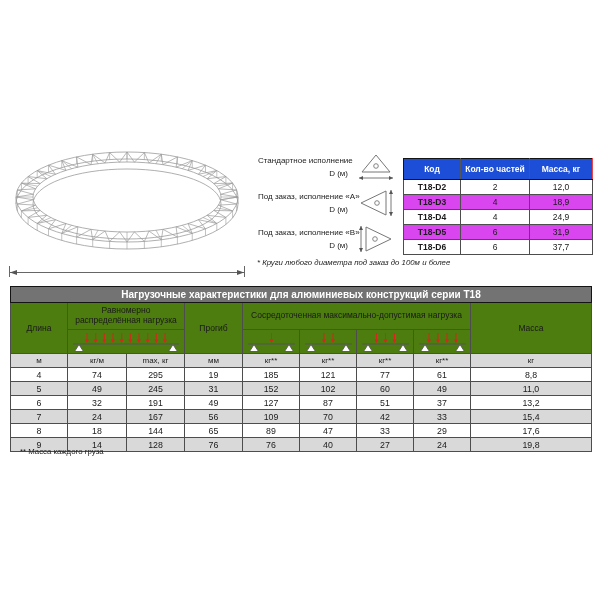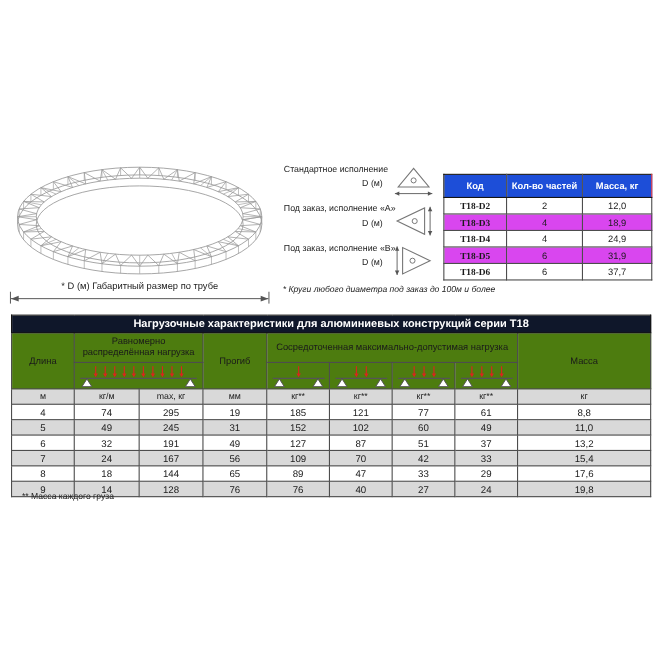--- a/index.html
+++ b/index.html
@@ -5,39 +5,39 @@
   html,body{margin:0;padding:0;background:#ffffff;font-family:"Liberation Sans",sans-serif;color:#1a1a1a;}
   #page{position:relative;width:600px;height:600px;background:#fff;overflow:hidden;}
 
   
   #truss-area{position:absolute;left:8px;top:145px;width:238px;height:110px;}
   #truss-caption{position:absolute;left:8px;top:255px;width:238px;text-align:center;font-size:8.5px;color:#222;}
   #truss-dim{position:absolute;left:8px;top:264px;width:238px;height:12px;}
 
   
   #options-area{position:absolute;left:258px;top:149px;width:138px;}
-  .opt-row{display:flex;height:36px;}
+  .opt-row{display:flex;align-items:center;height:36px;}
   .opt-text{flex:1;min-width:0;padding-right:5px;}
   .opt-label{font-size:8px;white-space:nowrap;color:#222;}
   .opt-dim{font-size:8px;text-align:right;padding-right:3px;margin-top:4px;color:#222;}
   .opt-icon{width:40px;height:32px;flex:none;}
   #options-footnote{position:absolute;left:257px;top:258px;width:220px;font-size:7.8px;font-style:italic;color:#222;}
 
   
   #parts-table{position:absolute;left:403px;top:158px;width:189px;border-collapse:collapse;table-layout:fixed;}
   #parts-table th{background:#1d4ed8;color:#fff;font-size:8.5px;font-weight:bold;height:18px;border:1px solid #141414;border-right:1px solid #555;}
   #parts-table th:last-child{border-right:1px solid #ef4444;}
   #parts-table td{border:1px solid #4d4d4d;font-size:8.5px;text-align:center;height:14px;padding:0;}
-  #parts-table td.code{font-weight:bold;font-family:Liberation Serif, serif;}
+  #parts-table td.code{font-weight:bold;}
   #parts-table tr.gray td{background:#d946ef;}
 
   
   #load-table{position:absolute;left:10px;top:286px;width:581px;border-collapse:collapse;table-layout:fixed;}
   #load-table th,#load-table td{border:1px solid #4d4d4d;padding:0;text-align:center;vertical-align:middle;}
-  #load-table .title-row th{background:#0f172a;color:#fff;font-size:10px;font-weight:bold;height:15px;border:1px solid #141414;}
+  #load-table .title-row th{background:#737373;color:#fff;font-size:10px;font-weight:bold;height:15px;border:1px solid #141414;}
   #load-table .hdr{font-size:8.5px;font-weight:normal;background:#4d7c0f;}
   #load-table .hdr-txt{height:26px;line-height:1.15;}
   #load-table .diag{height:23px;}
   #load-table .units td{background:#d9d9d9;font-size:8px;height:13px;}
   #load-table tbody td{font-size:8.8px;height:13px;background:#fff;}
   #load-table tbody tr.gray td{background:#d9d9d9;}
   #load-footnote{position:absolute;left:20px;top:447px;font-size:7.8px;color:#222;}
   .diag svg{display:block;margin:0 auto;}
 </style>
 </head>
@@ -105,21 +105,20 @@
         <line x1="136.3642256194656" y1="7.554024673218798" x2="136.3642256194656" y2="14.554024673218798" stroke-width="0.6"></line>
         <line x1="153.30088637561914" y1="9.202456766718086" x2="153.30088637561914" y2="16.202456766718086" stroke-width="0.6"></line>
         <line x1="169.39294547108966" y1="11.904706411523442" x2="169.39294547108966" y2="18.904706411523442" stroke-width="0.6"></line>
         <line x1="184.2441630044645" y1="15.594235253127358" x2="184.2441630044645" y2="22.59423525312736" stroke-width="0.6"></line>
         <line x1="197.48885271170676" y1="20.180194846605353" x2="197.48885271170676" y2="27.180194846605353" stroke-width="0.6"></line>
         <line x1="208.80088637561914" y1="25.5496636468387" x2="208.80088637561914" y2="32.549663646838695" stroke-width="0.6"></line>
         <line x1="217.90172418490883" y1="31.570427511720386" x2="217.90172418490883" y2="38.57042751172038" stroke-width="0.6"></line>
         <line x1="224.56727330876203" y1="38.09423525312735" x2="224.56727330876203" y2="45.09423525312735" stroke-width="0.6"></line>
         <line x1="228.6334058060603" y1="44.9604490731896" x2="228.6334058060603" y2="51.9604490731896" stroke-width="0.6"></line>
       </svg></div>
-  <div id="truss-caption">* D (м)  Габаритный размер по трубе</div>
   <div id="truss-dim"><svg width="238" height="12" viewBox="0 0 238 12" xmlns="http://www.w3.org/2000/svg">
         <line x1="1.5" y1="0" x2="1.5" y2="11" stroke="#555555" stroke-width="0.9"></line>
         <line x1="236.5" y1="0" x2="236.5" y2="11" stroke="#555555" stroke-width="0.9"></line>
         <line x1="2" y1="6.5" x2="236" y2="6.5" stroke="#555555" stroke-width="0.9"></line>
         <polygon points="2,6.5 9,3.9 9,9.1" fill="#555555"></polygon>
         <polygon points="236,6.5 229,3.9 229,9.1" fill="#555555"></polygon>
       </svg></div>
 
   <div id="options-area">
     <div class="opt-row">

